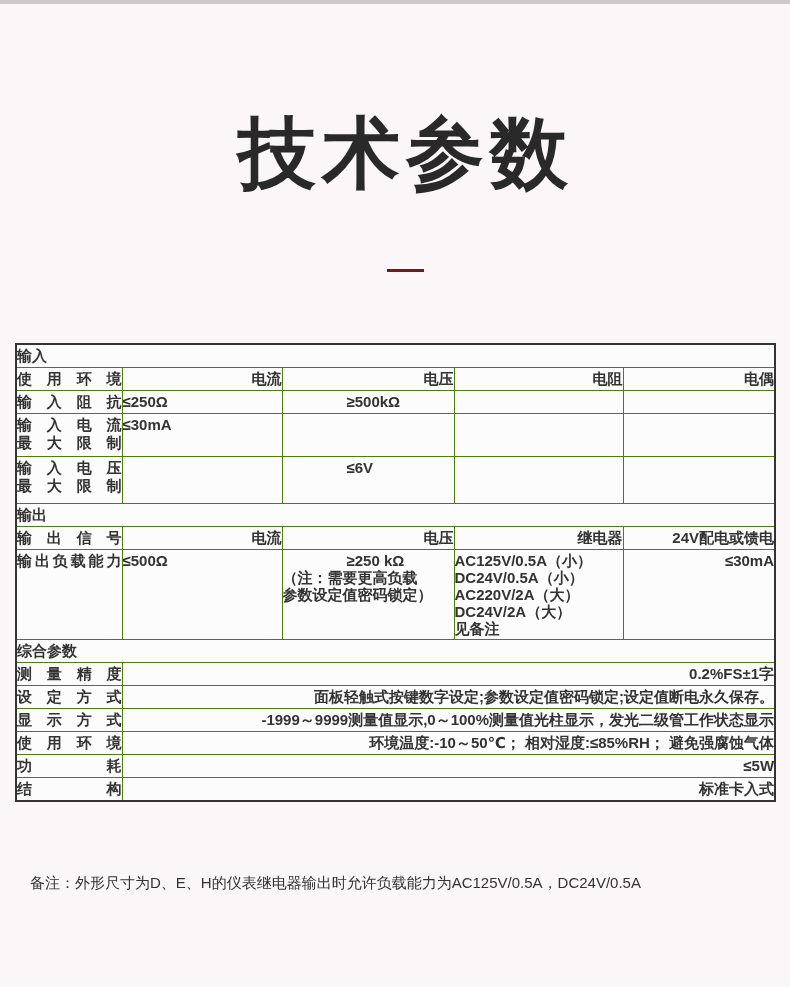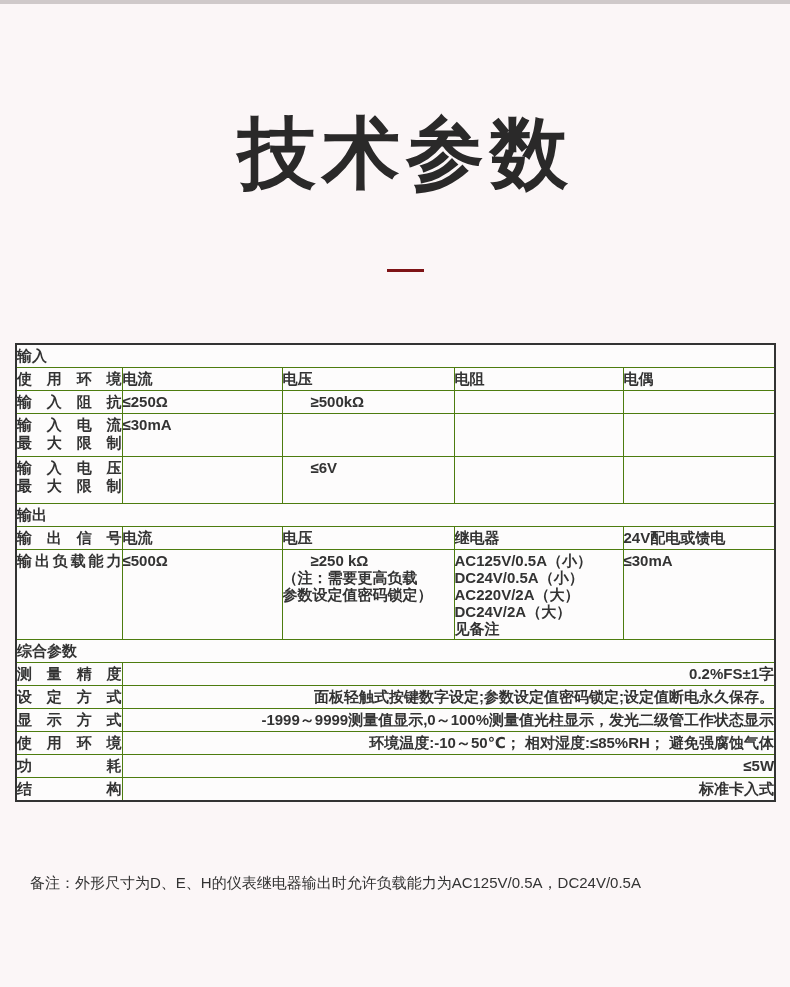--- a/index.html
+++ b/index.html
@@ -30,28 +30,28 @@
   
   .rh15{height:15px}.rh17{height:17px}.rh38{height:38px}
   .rh44{height:38px;padding-bottom:6px !important}
   .rh85{height:85px;line-height:17px !important}
   .rh18{height:18px}.rh36{height:36px}
 
   
   td.sec{text-align:left;padding-left:24px}
   td.lb{padding-left:24px;padding-right:10px;text-align:justify;text-align-last:justify}
   td.lbf{padding-left:4px;padding-right:4px;text-align:justify;text-align-last:justify}
-  td.ctr{text-align:left}
+  td.ctr{text-align:right}
   td.v1{padding-left:28px}
   td.v2{padding-left:9px}
   td.vr{padding-left:18px}
   td.gv{padding-left:7px;text-align:right}
   .bl{display:block}
   td.lb .bl{text-align:justify;text-align-last:justify}
-  .ind1{padding-left:28px}
+  .ind1{padding-left:64px}
 
   .note{
     position:absolute;top:874px;left:30px;width:740px;
     font-size:15px;font-weight:400;color:#333;white-space:nowrap;
   }
 </style>
 </head>
 <body>
 
 <div class="topstrip"></div>

